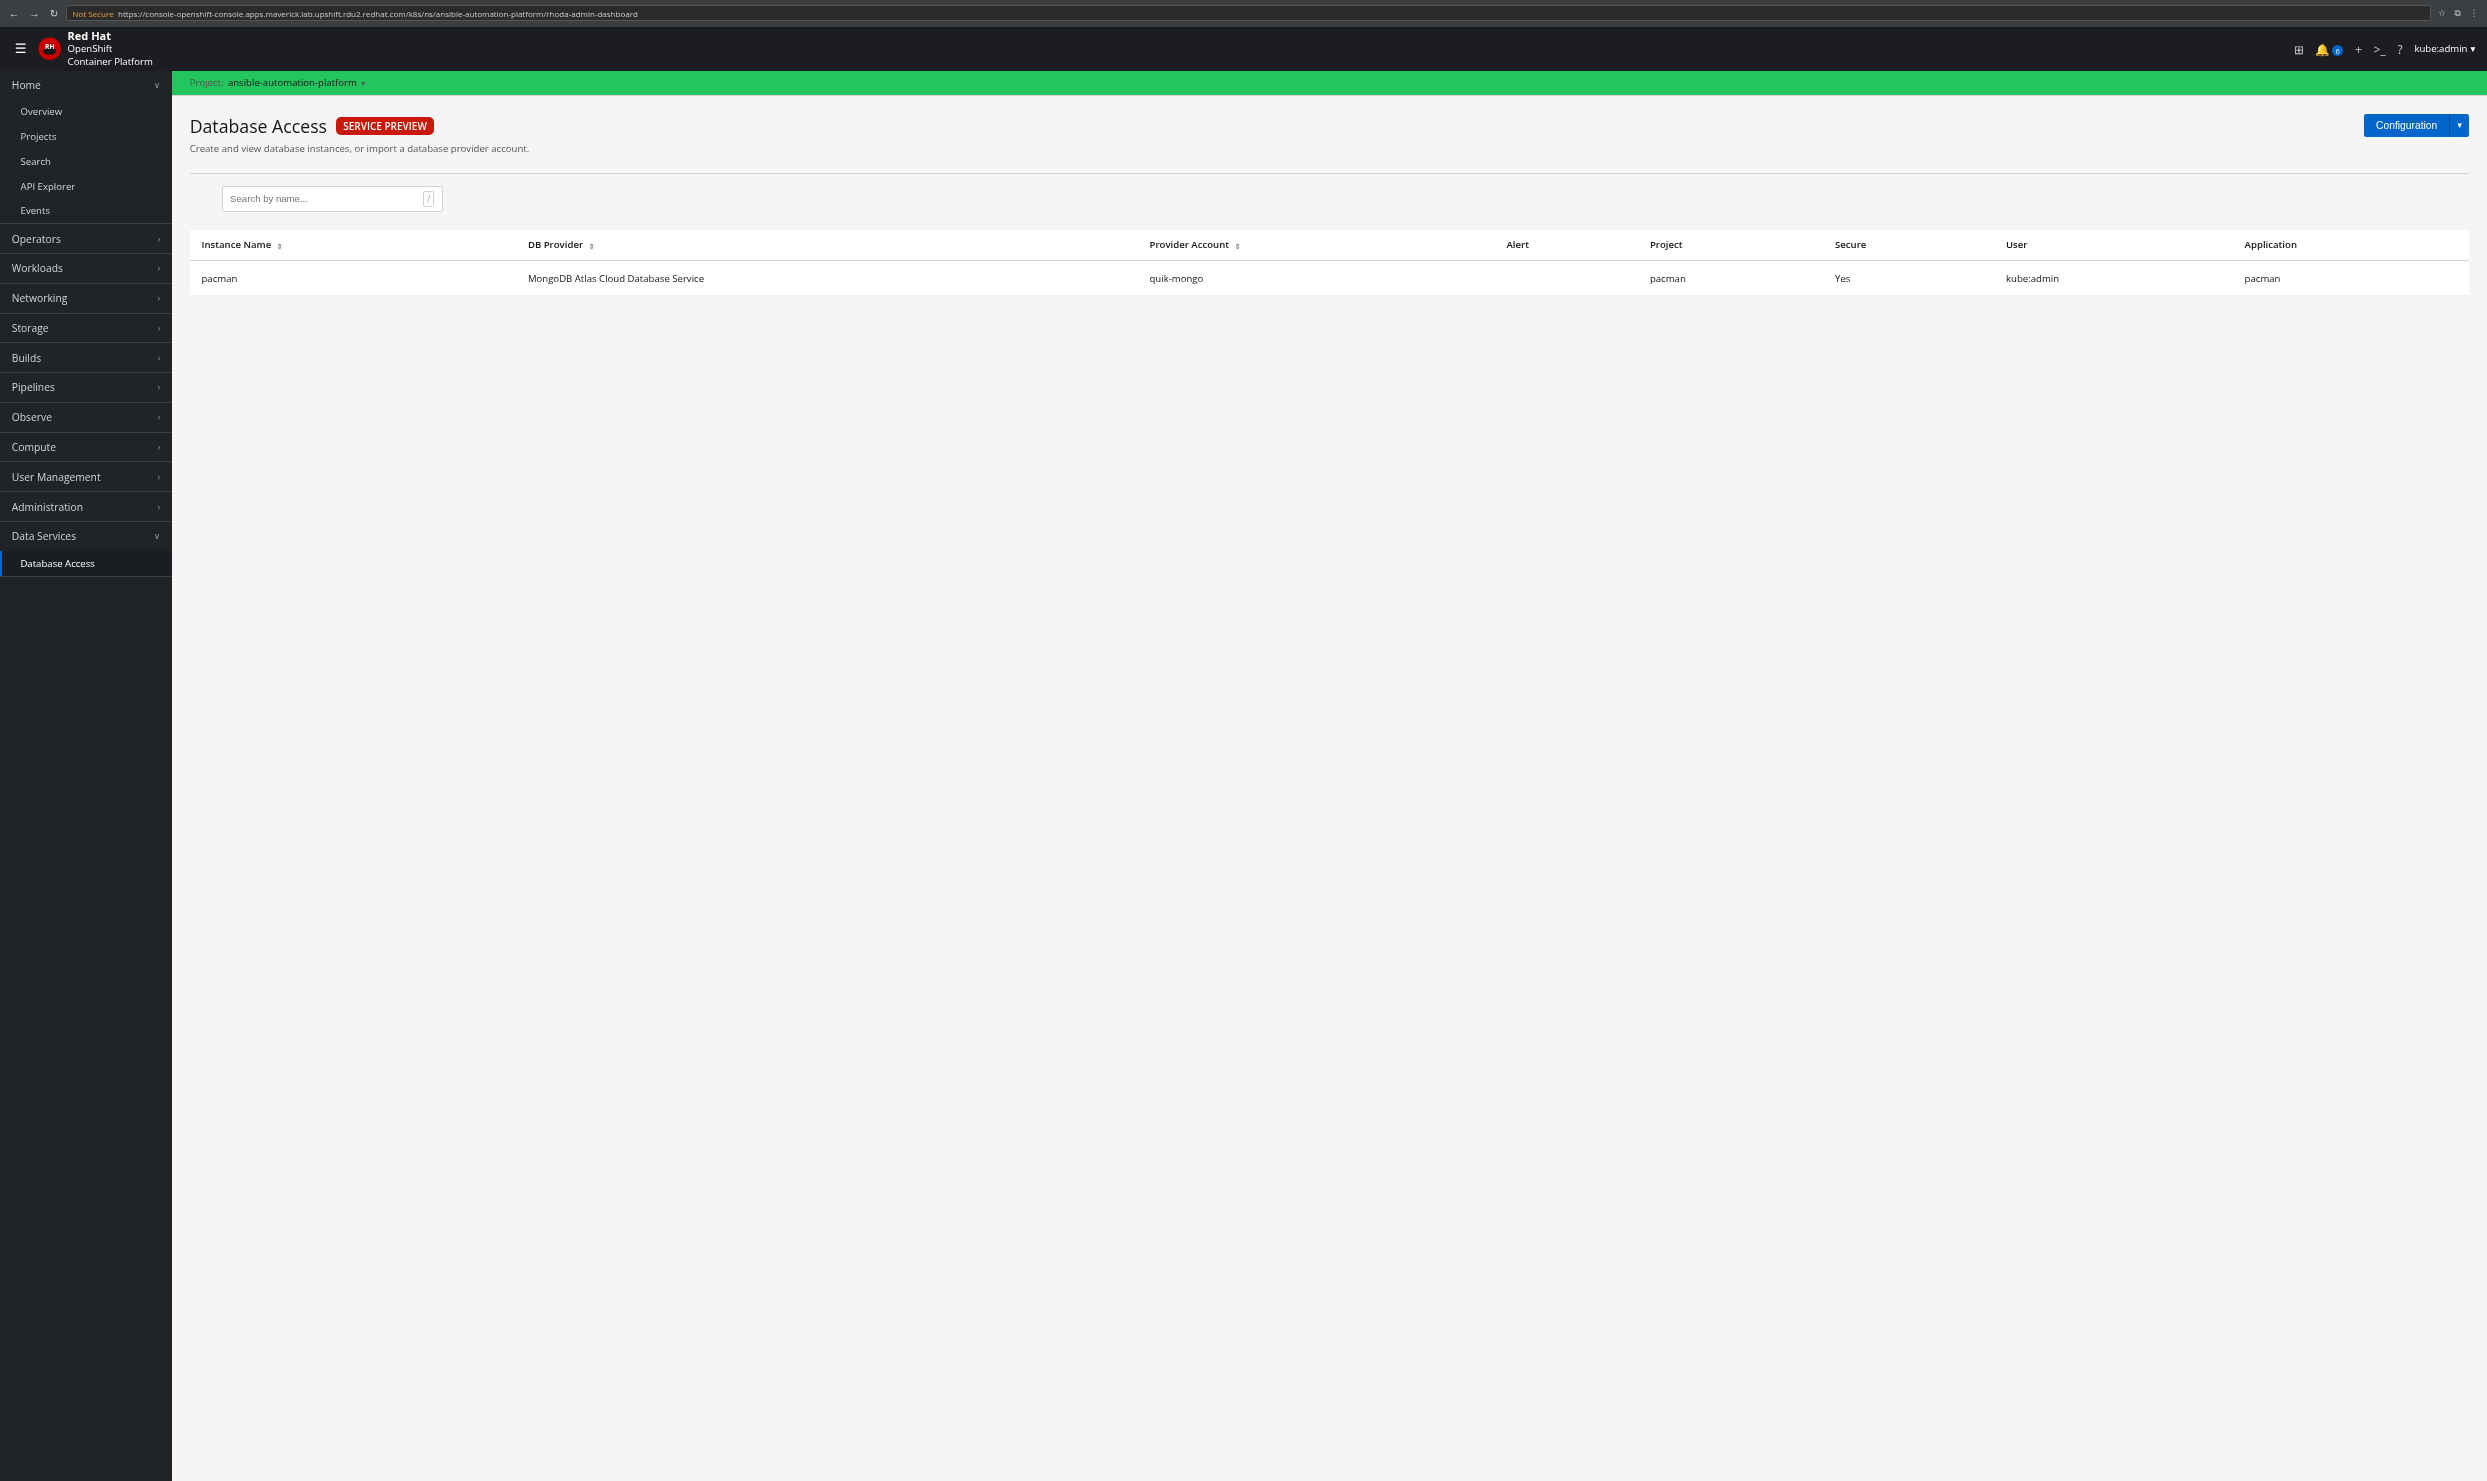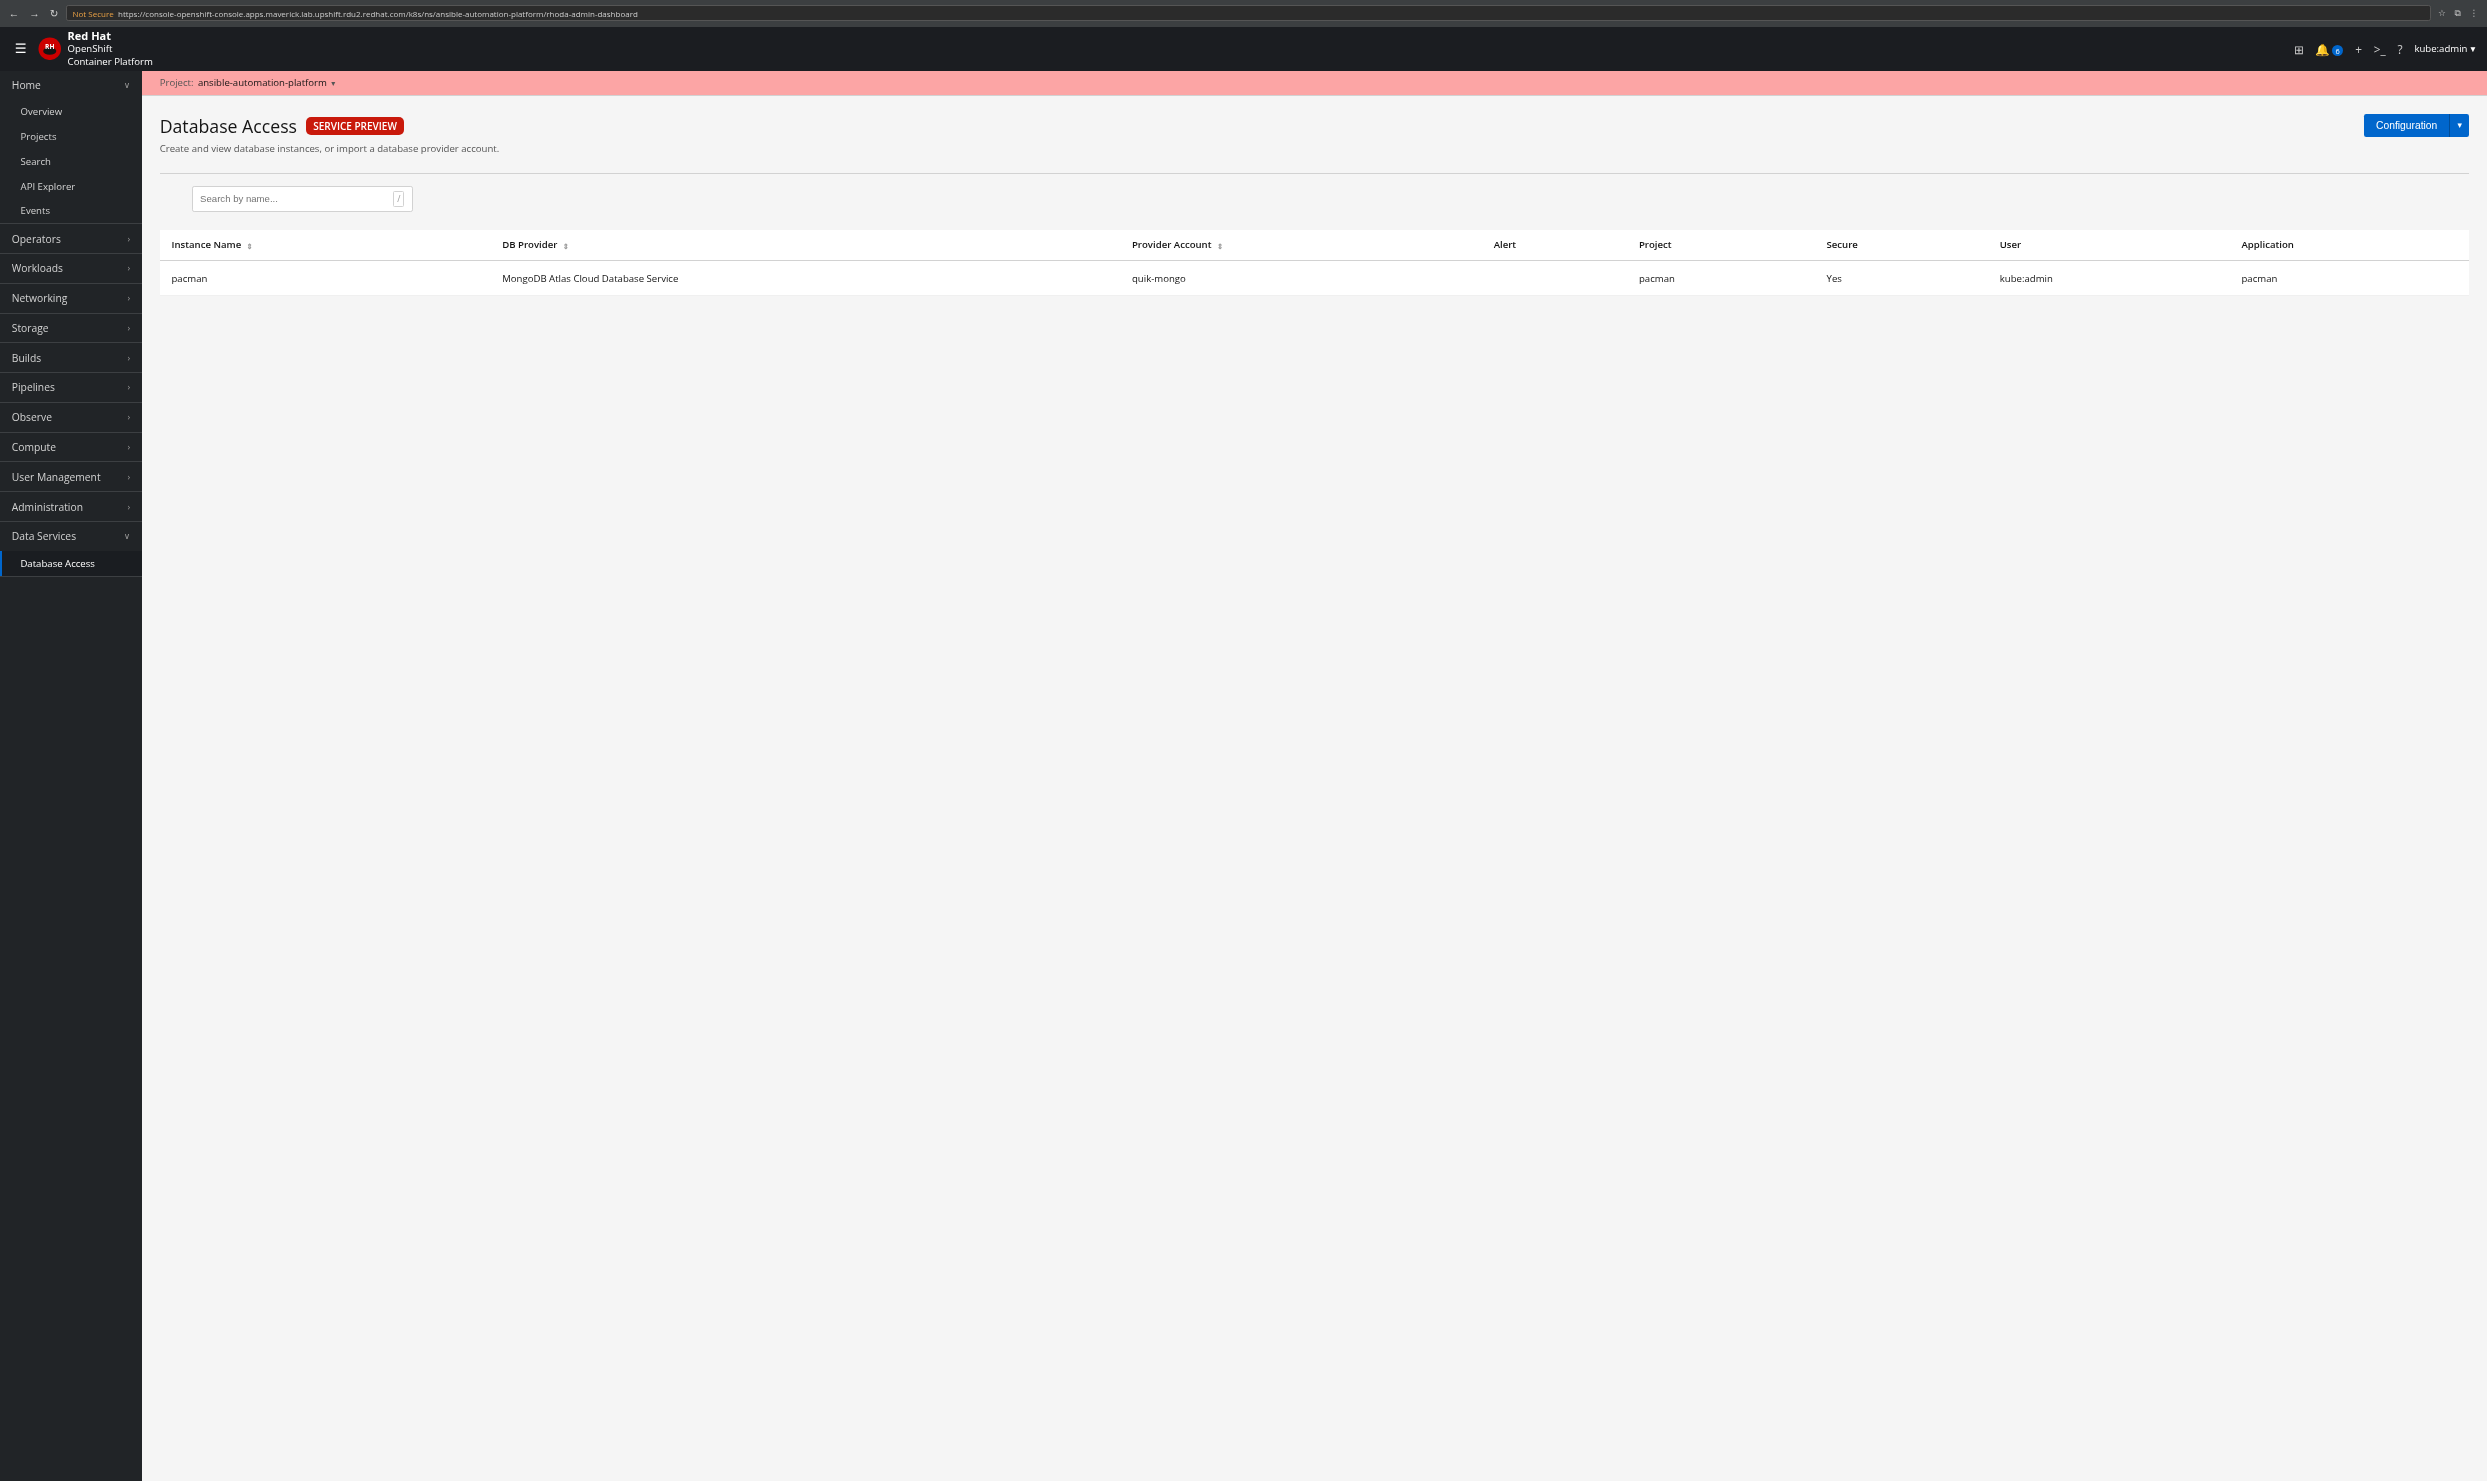--- a/index.html
+++ b/index.html
@@ -68,21 +68,21 @@
       font-size: 9.6px;
       flex-shrink: 0;
     }
     .info-banner a { color: white; text-decoration: underline; }
 
     
     .main-layout { display: flex; flex: 1; overflow: hidden; }
 
     
     .sidebar {
-      width: 142px;
+      width: 172px;
       background: #212427;
       color: #d2d2d2;
       display: flex;
       flex-direction: column;
       overflow-y: auto;
       flex-shrink: 0;
     }
     .sidebar-section { border-bottom: 0.7px solid #3c3f42; }
     .sidebar-group-header {
       display: flex;
@@ -107,21 +107,21 @@
     .content-area {
       flex: 1;
       background: #f5f5f5;
       overflow-y: auto;
       display: flex;
       flex-direction: column;
     }
 
     
     .project-bar {
-      background: #fca5a5;
+      background: #22c55e;
       border-bottom: 0.7px solid #d2d2d2;
       padding: 5.9px 17.7px;
       display: flex;
       align-items: center;
       gap: 5.9px;
       flex-shrink: 0;
     }
     .project-selector {
       display: flex;
       align-items: center;

